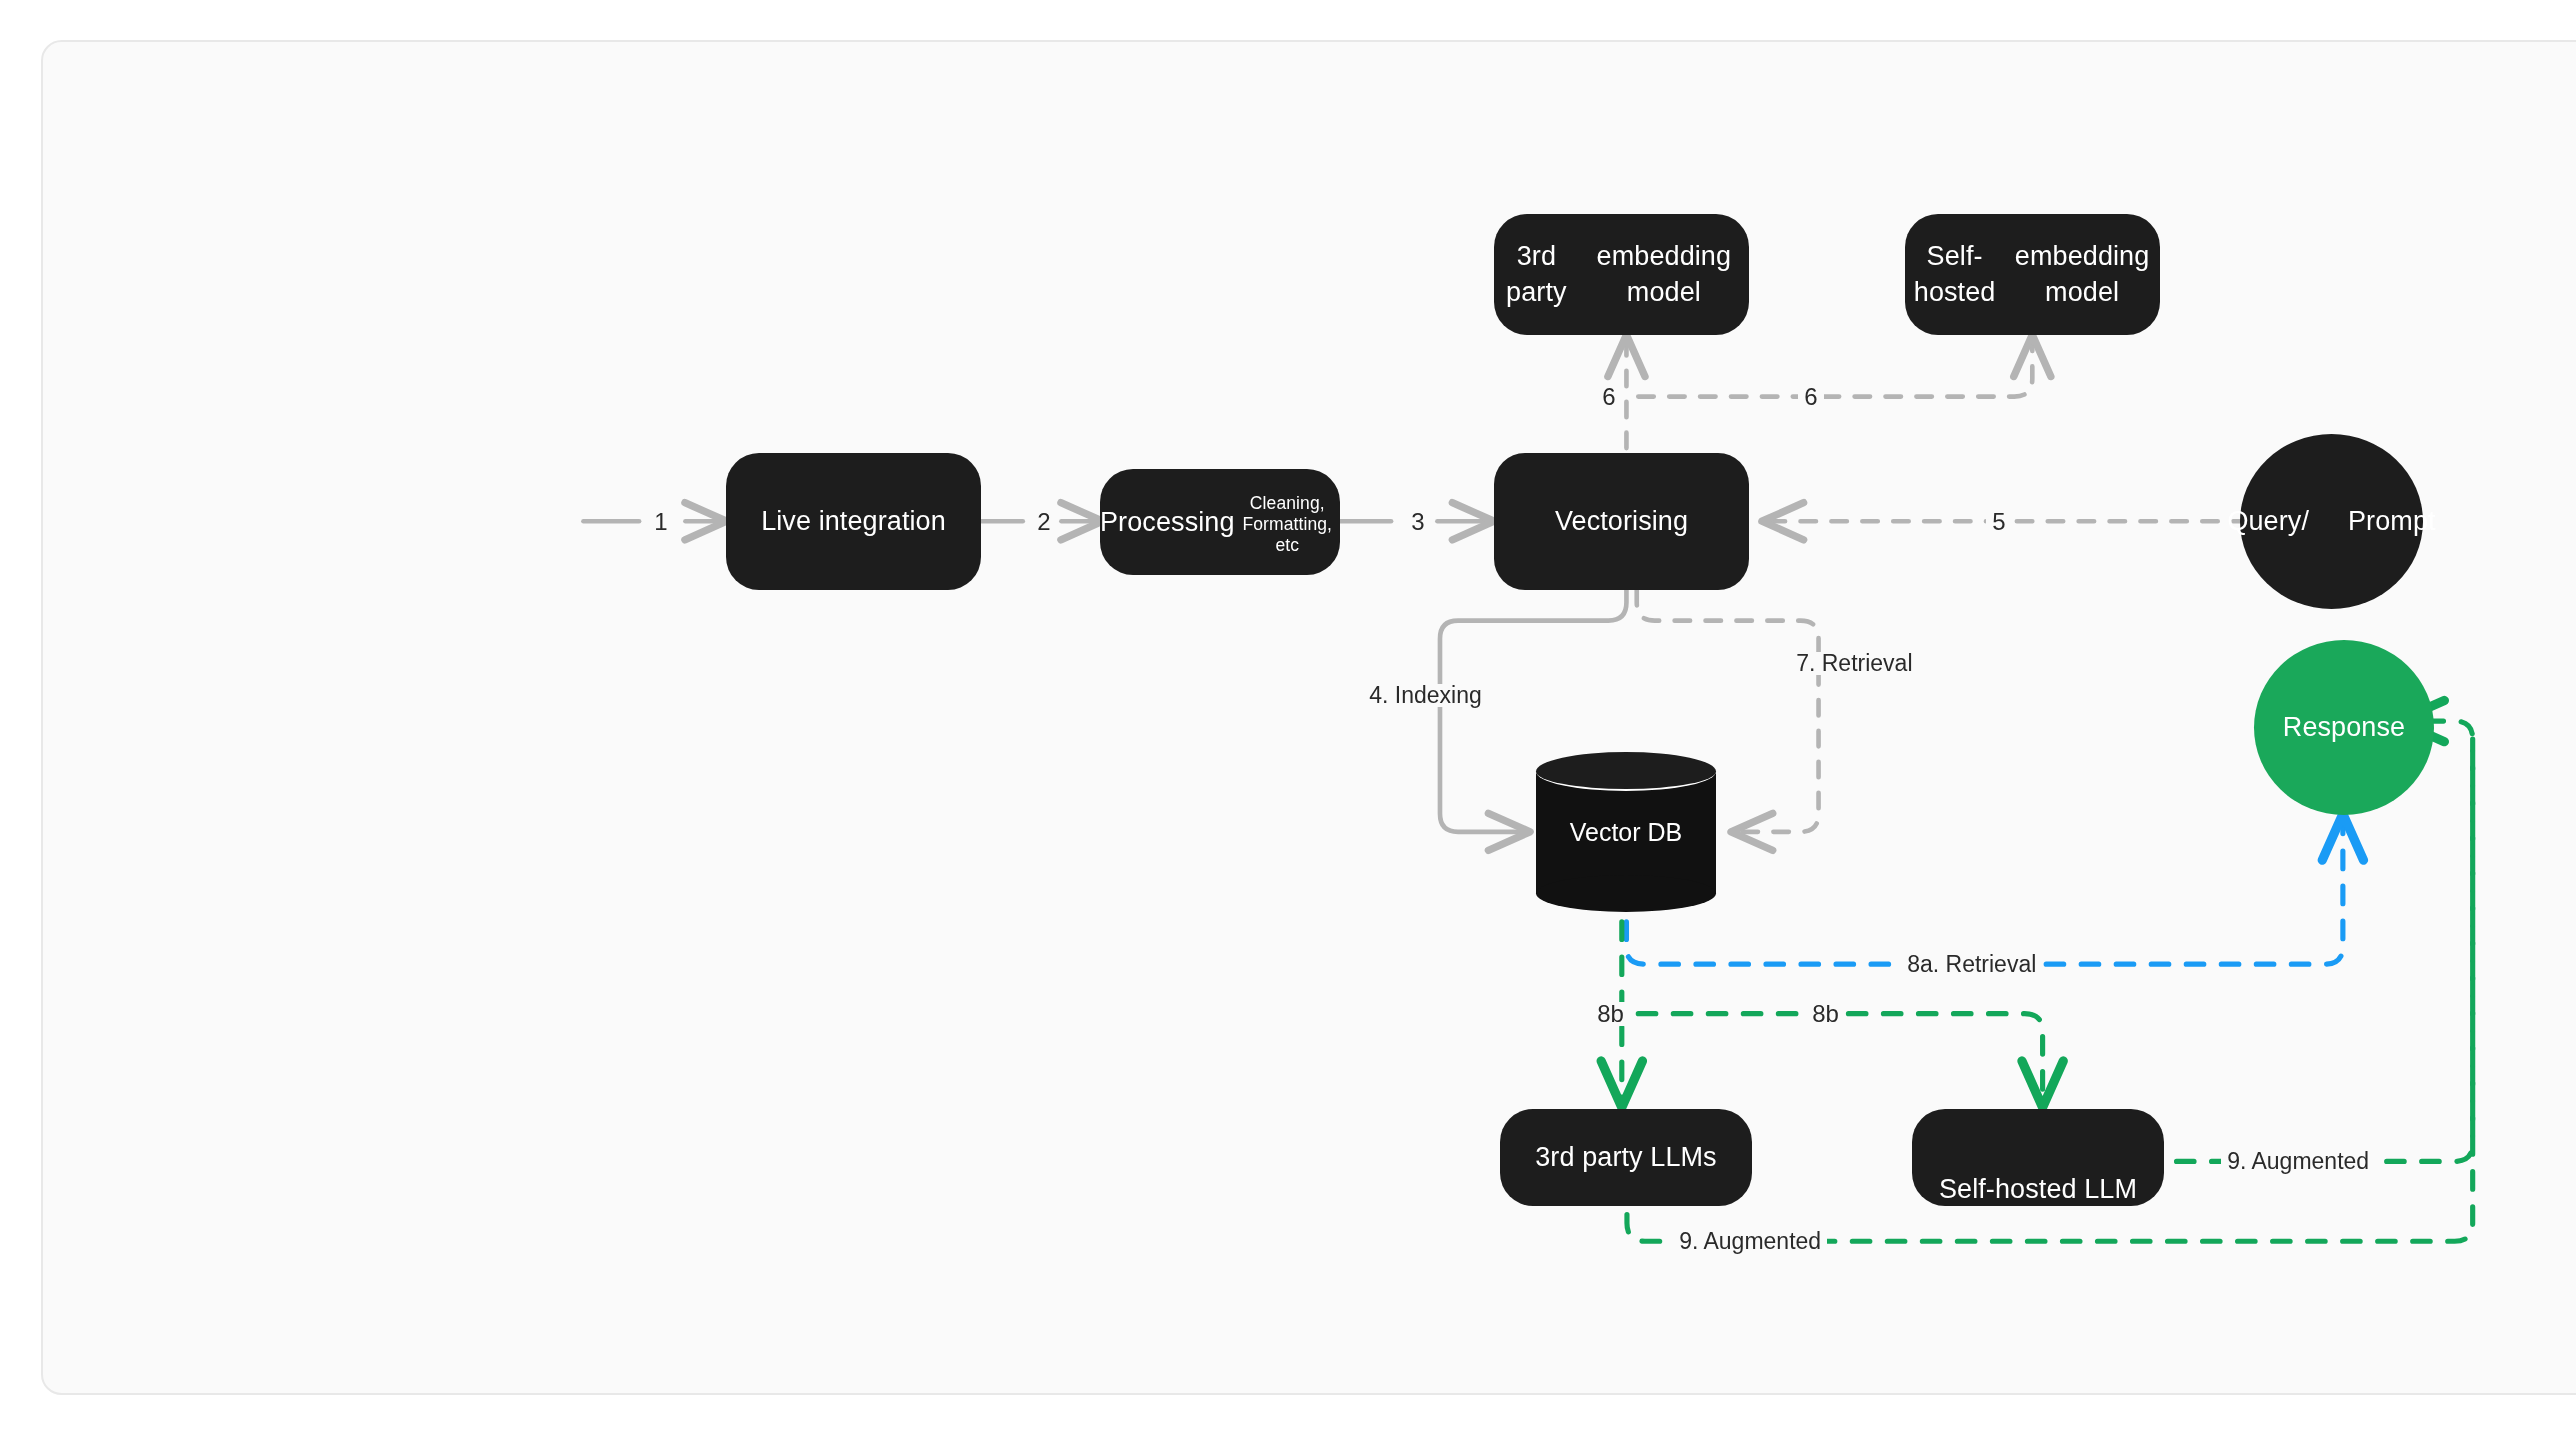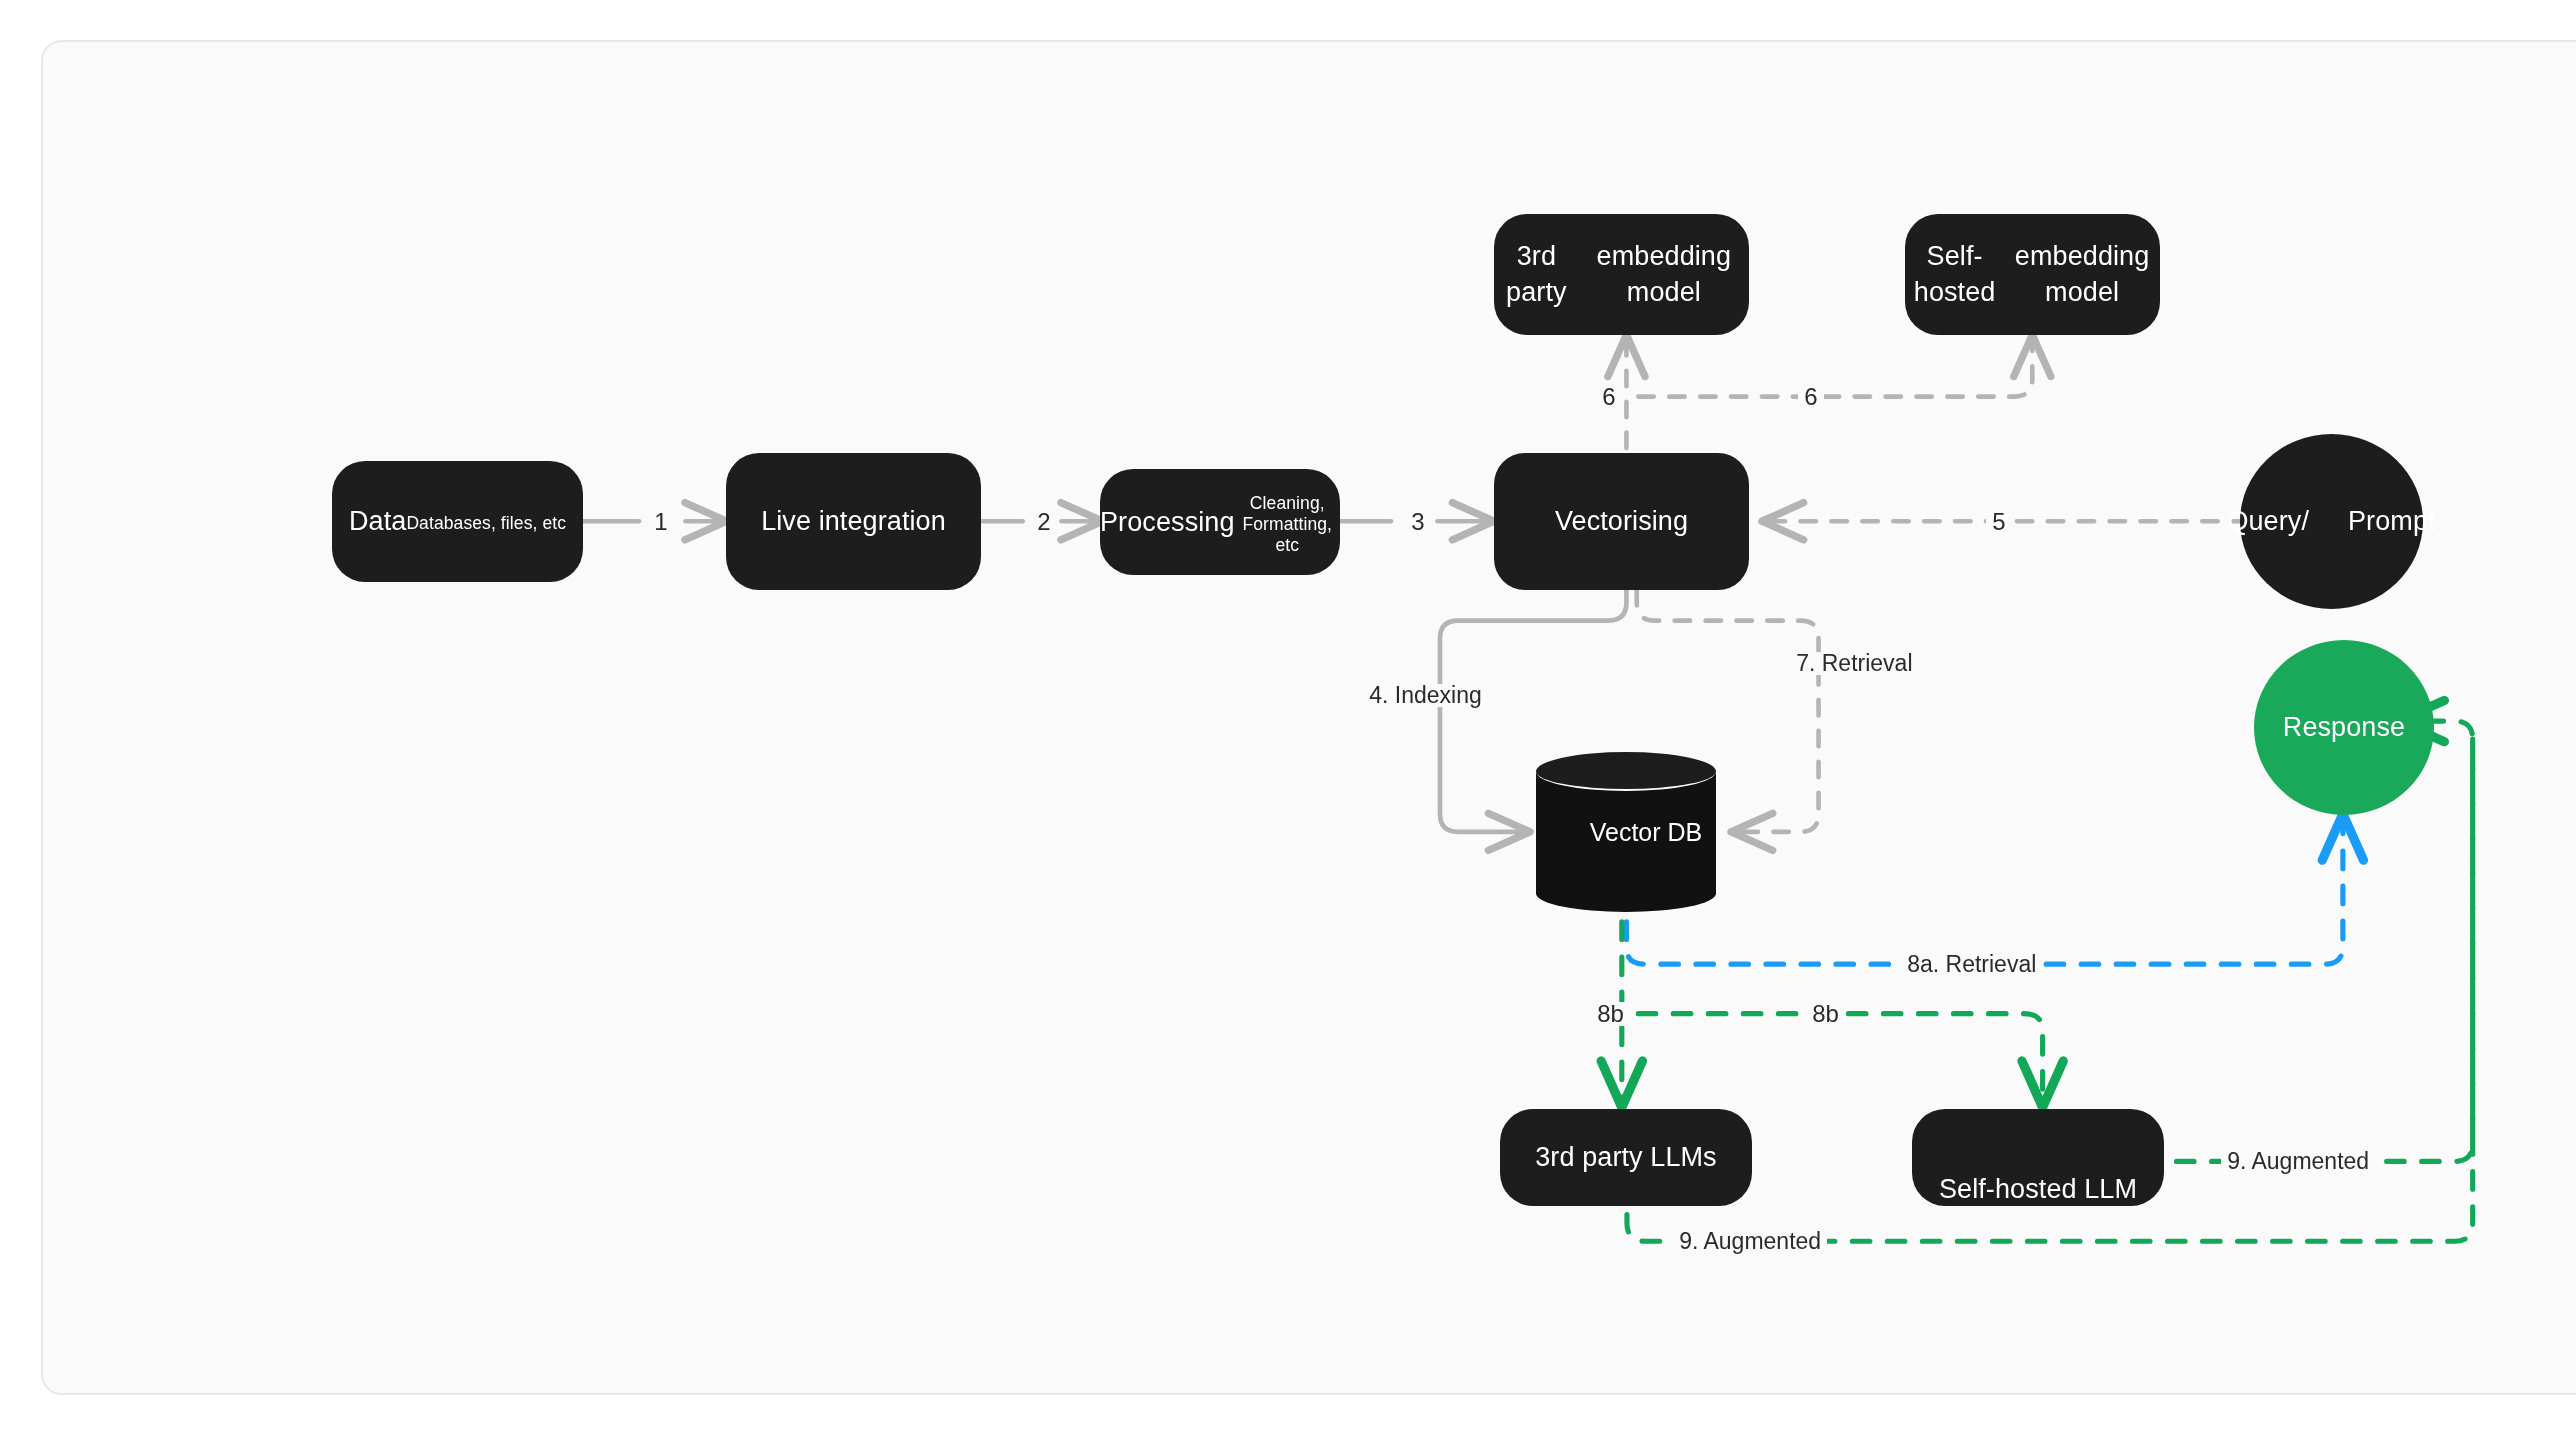--- a/index.html
+++ b/index.html
@@ -94,21 +94,20 @@
   #vector-db .cyl-label {
     position: absolute;
     left: 0; top: 0;
     width: 180px; height: 160px;
     display: flex;
     align-items: center;
     justify-content: center;
     color: #ffffff;
     font-size: 25px;
     z-index: 3;
-    margin-left: 20px;
   }
 
   .edge-label {
     position: absolute;
     color: #2a2a2a;
     font-size: 23px;
     white-space: nowrap;
     background: #fafafa;
     padding: 0 6.2px;
     line-height: 1;
@@ -187,24 +186,20 @@
     <g>
       <path d="M3158,2290 L3158,2375 Q3158,2410 3193,2410 L4765,2410 Q4800,2410 4800,2375
                L4800,1435 Q4800,1400 4765,1400 L4655,1400" stroke="#13a75a" stroke-width="10" fill="none" stroke-dasharray="34 34" stroke-linecap="round" stroke-linejoin="round" marker-end="url(#ah-green)"></path>
     </g>
 
     <g>
       <path d="M4225,2255 L4765,2255 Q4800,2255 4800,2220 L4800,1435" stroke="#13a75a" stroke-width="10" fill="none" stroke-dasharray="34 34" stroke-linecap="round" stroke-linejoin="round"></path>
     </g>
   </svg>
 
-  <div class="node rounded" id="node-data" style="left:332px; top:461px; width:251px; height:121px;">
-    <div class="title">Data</div>
-    <div class="sub">Databases, files, etc</div>
-  </div>
 
   <div class="node rounded" id="node-live" style="left:726px; top:453px; width:255px; height:137px;">
     <div class="title">Live integration</div>
   </div>
 
   <div class="node rounded" id="node-processing" style="left:1100px; top:469px; width:240px; height:106px;">
     <div class="title">Processing</div>
     <div class="sub">Cleaning, Formatting, etc</div>
   </div>
 

